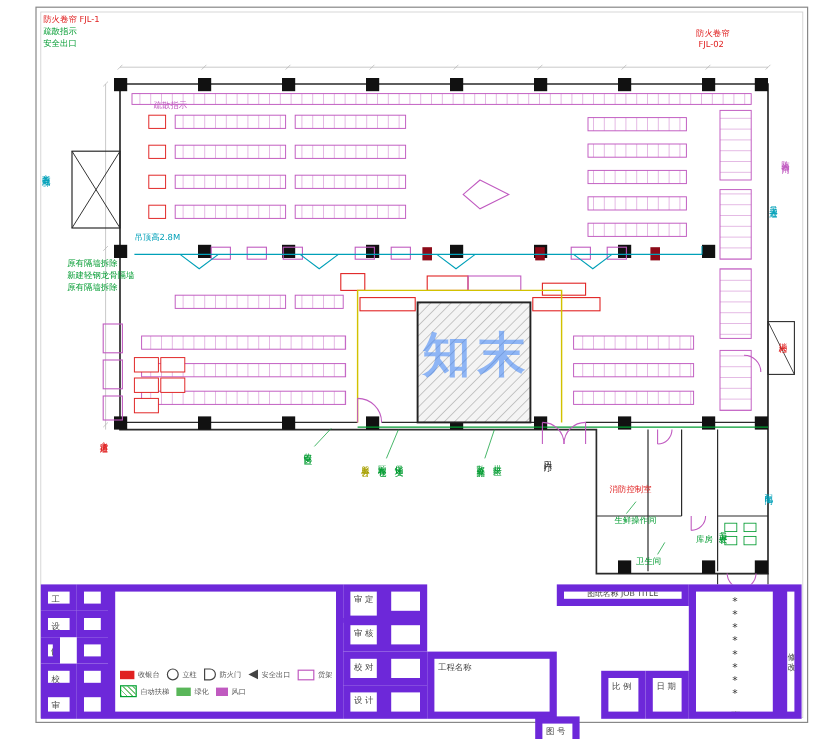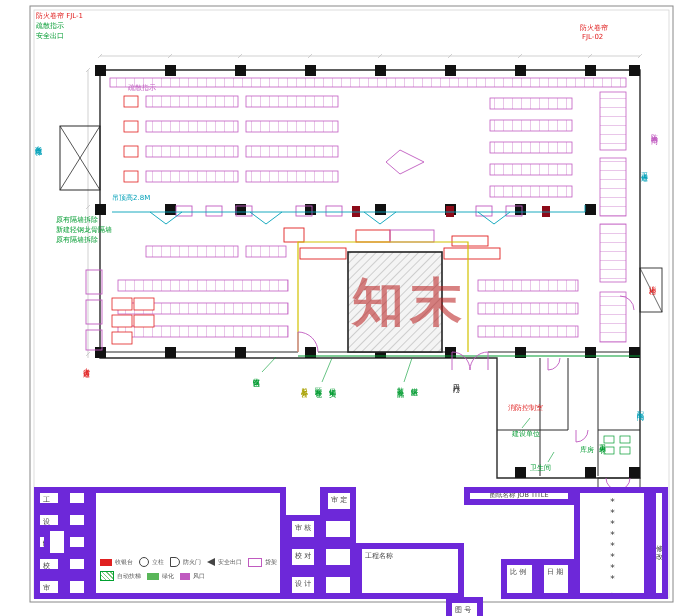--- a/index.html
+++ b/index.html
@@ -1,21 +1,21 @@
 <!DOCTYPE html>
 <html><head>
 <meta charset="utf-8">
 <style>
   html,body{margin:0;padding:0;background:#fff;}
   body{width:700px;height:616px;position:relative;font-family:"DejaVu Sans","Liberation Sans",sans-serif;overflow:hidden;}
   #plan-svg{position:absolute;left:0;top:0;}
   .anno-layer{position:absolute;inset:0;pointer-events:none;}
   .anno{position:absolute;font-size:7px;line-height:1.15;white-space:nowrap;}
   .anno.v{writing-mode:vertical-rl;text-orientation:upright;letter-spacing:1px;}
-  .watermark{position:absolute;left:352px;top:268px;font-size:52px;font-weight:bold;color:#b91c1c;opacity:.55;letter-spacing:6px;pointer-events:none;font-family:Liberation Serif, serif;}
+  .watermark{position:absolute;left:352px;top:268px;font-size:40px;font-weight:bold;color:#3b82f6;opacity:.55;letter-spacing:6px;pointer-events:none;font-family:Liberation Serif, serif;}
   
   .tb{position:absolute;left:34px;top:487px;width:634px;height:112px;background:#fff;box-sizing:border-box;}
   .tb .c{position:absolute;border:6px solid #6d28d9;box-sizing:border-box;font-size:7px;color:#444;overflow:hidden;}
   .tb .lbl{padding:2px 2px 0 3px;display:block;}
   .tb .center{display:flex;align-items:center;justify-content:center;text-align:center;}
   .dwg-title{font-size:15px;letter-spacing:5px;color:#333;}
   .job-hdr{font-size:6.5px;line-height:1.2;text-align:center;width:100%;}
   .company{writing-mode:vertical-rl;text-orientation:upright;font-size:9px;letter-spacing:1px;color:#333;margin:auto;}
   .revcol{writing-mode:vertical-rl;text-orientation:upright;font-size:7px;color:#555;display:flex;align-items:center;justify-content:center;}
   
@@ -255,21 +255,21 @@
     <div class="anno" style="left: 112px; top: 194px; color: rgb(0, 160, 184);">吊顶高2.8M</div>
     <div class="anno" style="left: 128px; top: 84px; color: rgb(192, 90, 192);">疏散指示</div>
     <div class="anno v" style="left: 252px; top: 372px; color: rgb(0, 155, 48);">收银台区</div>
     <div class="anno v" style="left: 300px; top: 382px; color: rgb(168, 160, 0);">总服务台</div>
     <div class="anno v" style="left: 314px; top: 382px; color: rgb(0, 155, 48);">顾客存包</div>
     <div class="anno v" style="left: 328px; top: 382px; color: rgb(0, 155, 48);">促销堆头</div>
     <div class="anno v" style="left: 396px; top: 382px; color: rgb(0, 155, 48);">散装食品</div>
     <div class="anno v" style="left: 410px; top: 382px; color: rgb(0, 155, 48);">烘焙区</div>
     <div class="anno v" style="left: 452px; top: 378px; color: rgb(51, 51, 51);">入口门厅</div>
     <div class="anno" style="left: 508px; top: 404px; color: rgb(224, 32, 32);">消防控制室</div>
-    <div class="anno" style="left: 512px; top: 430px; color: rgb(0, 155, 48);">建设单位</div>
+    <div class="anno" style="left: 512px; top: 430px; color: rgb(0, 155, 48);">生鲜操作间</div>
     <div class="anno" style="left: 544px; top: 446px; color: rgb(0, 155, 48); margin-left: 36px;">库房</div>
     <div class="anno" style="left: 530px; top: 464px; color: rgb(0, 155, 48);">卫生间</div>
     <div class="anno v" style="left: 598px; top: 438px; color: rgb(0, 155, 48);">员工更衣</div>
     <div class="anno v" style="left: 636px; top: 406px; color: rgb(0, 160, 184);">配电间</div>
   </div>
 
 <div class="tb">
 
   <div class="c" style="left:0;top:0;width:30px;height:22px;">
       <span class="lbl">工程负责</span>
@@ -322,21 +322,21 @@
           <span class="sym green-rect"></span>
           <span>绿化</span>
         </span>
         <span class="leg-item">
           <span class="sym tag"></span>
           <span>风口</span>
         </span>
       </div>
   </div>
 
-  <div class="c" style="left:252px;top:0;width:34px;height:32px;margin-left:36px;">
+  <div class="c" style="left:252px;top:0;width:34px;height:32px;">
       <span class="lbl">审 定</span>
     </div>
   <div class="c" style="left:286px;top:0;width:36px;height:28px;"></div>
   <div class="c" style="left:252px;top:28px;width:34px;height:28px;">
       <span class="lbl">审 核</span>
     </div>
   <div class="c" style="left:286px;top:28px;width:36px;height:28px;"></div>
   <div class="c" style="left:252px;top:56px;width:34px;height:28px;">
       <span class="lbl">校 对</span>
     </div>

